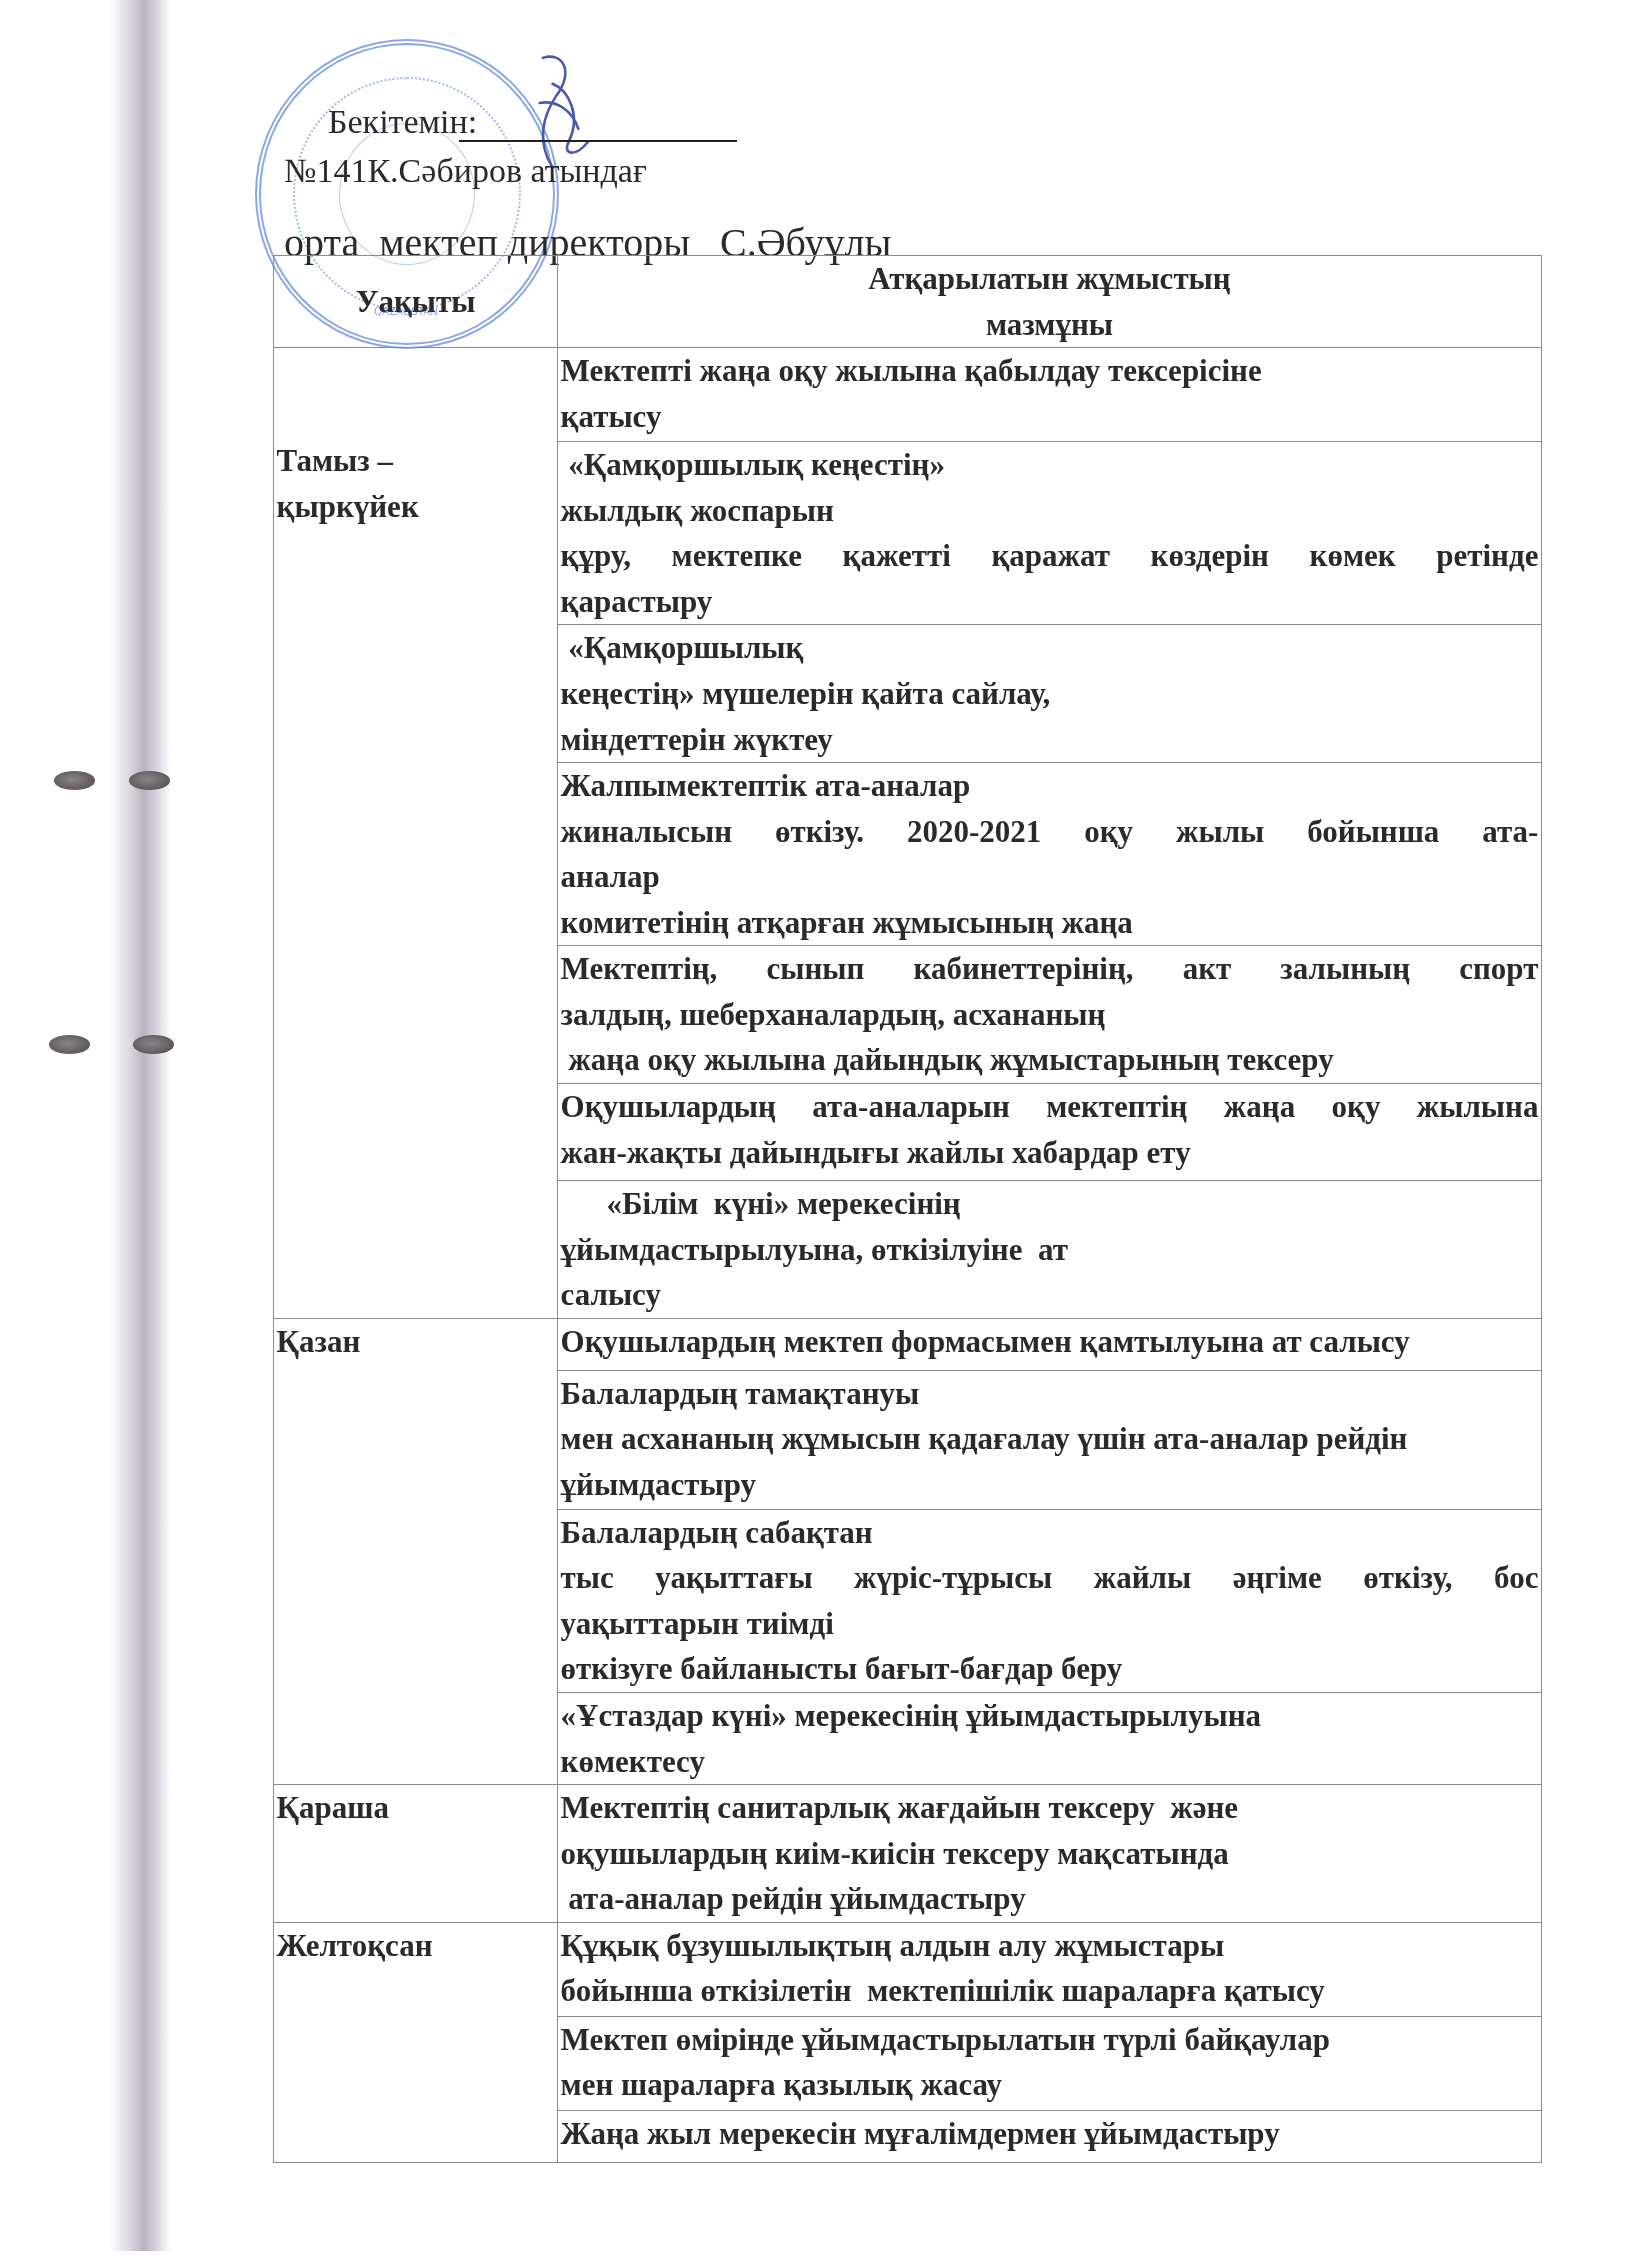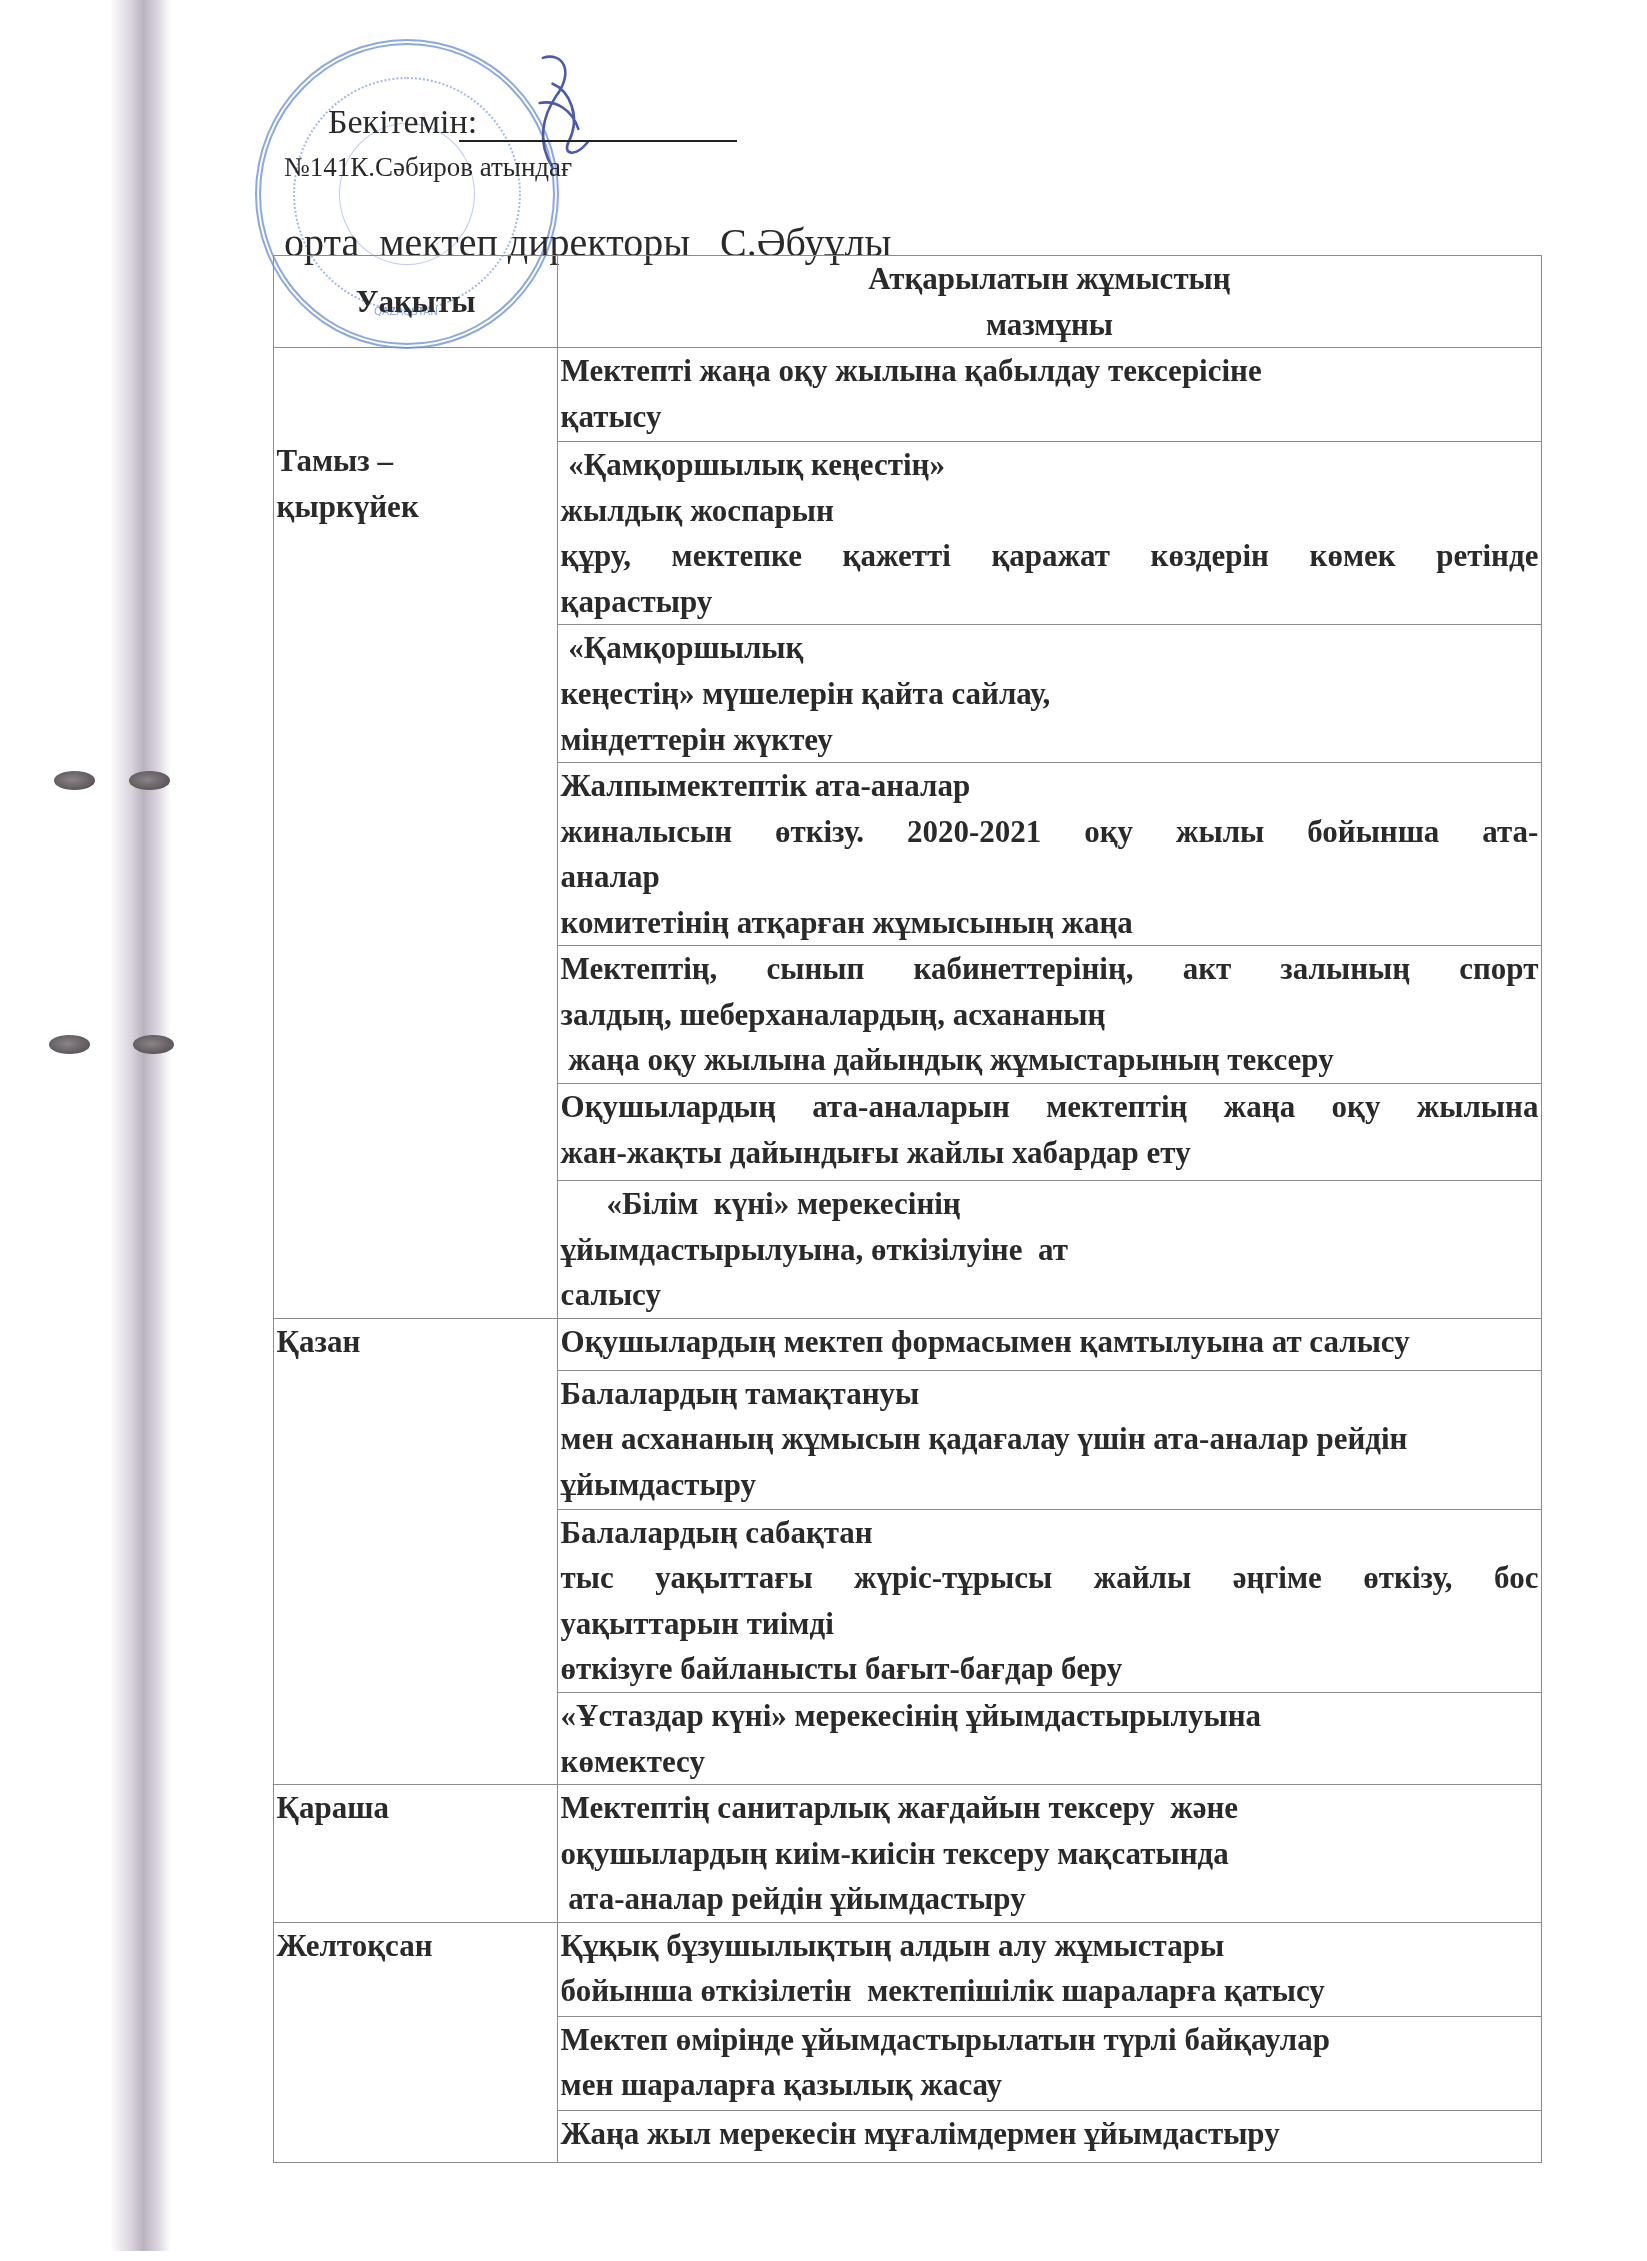--- a/index.html
+++ b/index.html
@@ -66,21 +66,21 @@
   <span class="stamp-text" style="left:113px;top:252px;font-size:10.3px;margin-top:8px;">QAZAQSTAN</span>
 </div>
 
 <svg class="signature" viewBox="0 0 130 200">
   <path d="M40 20 C70 10, 90 40, 60 80 C40 110, 30 150, 55 190 M55 60 C80 70, 100 110, 80 150 C70 170, 90 175, 110 150 M35 90 C60 85, 85 100, 95 130" fill="none" stroke="#4a58b0" stroke-width="4" stroke-linecap="round"></path>
 </svg>
 
 <div>
   <div class="header-line" style="left:284px;top:103px;font-size:34px;margin-left:44px;">Бекітемін:</div>
   <div class="sig-underline"></div>
-  <div class="header-line" style="left:284px;top:152px;font-size:27px;">№141К.Сәбиров атындағ</div>
+  <div class="header-line" style="left:284px;top:152px;font-size:34px;">№141К.Сәбиров атындағ</div>
   <div class="header-line" style="left:284px;top:219px;font-size:40px;white-space:pre;">орта  мектеп директоры   С.Әбуұлы</div>
 </div>
 
 <table class="plan">
   <colgroup>
       <col class="c1">
       <col class="c2">
     </colgroup>
   <thead>
     <tr style="height:90px;">

